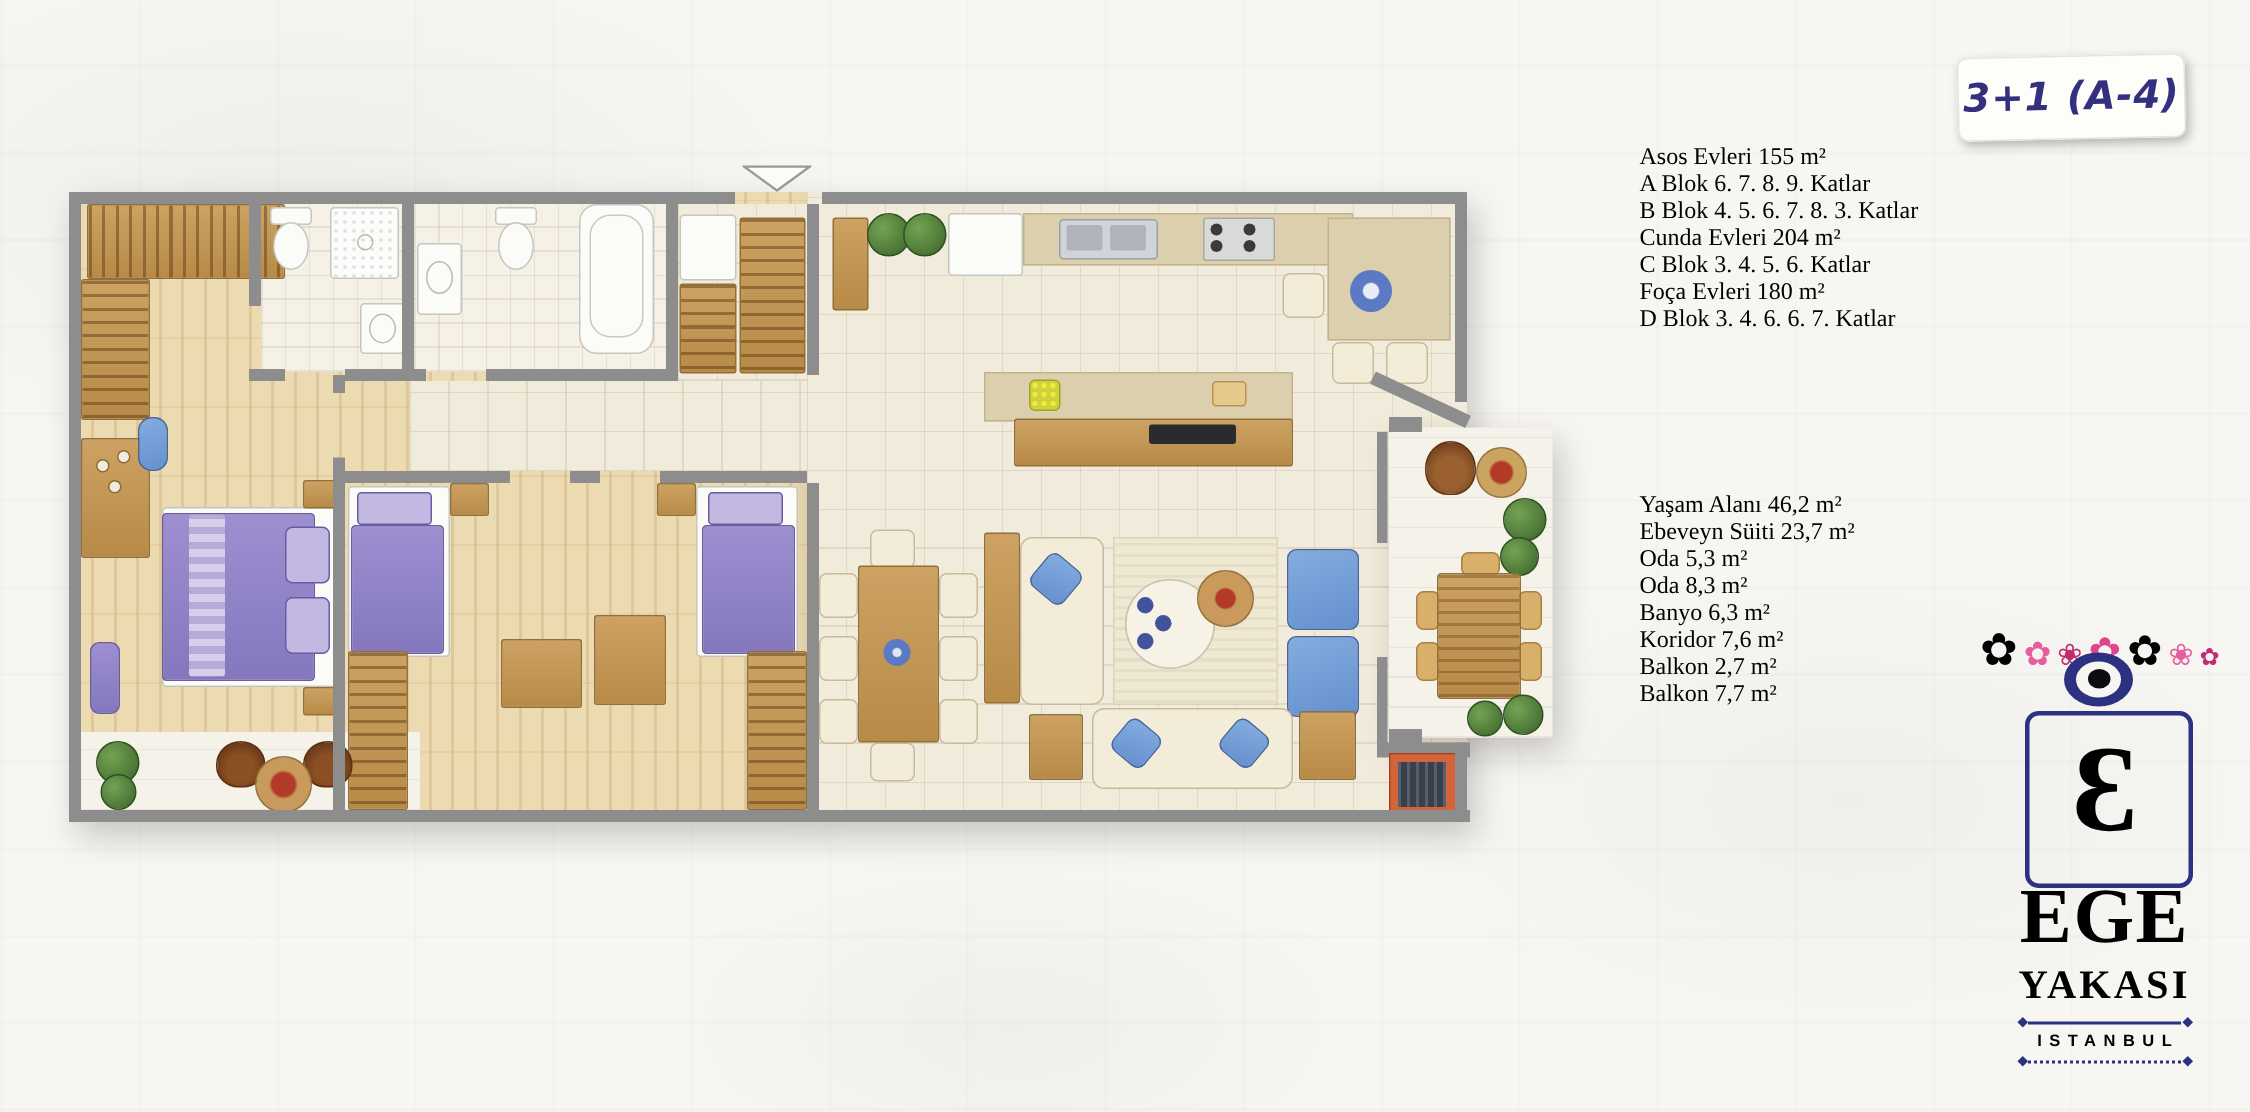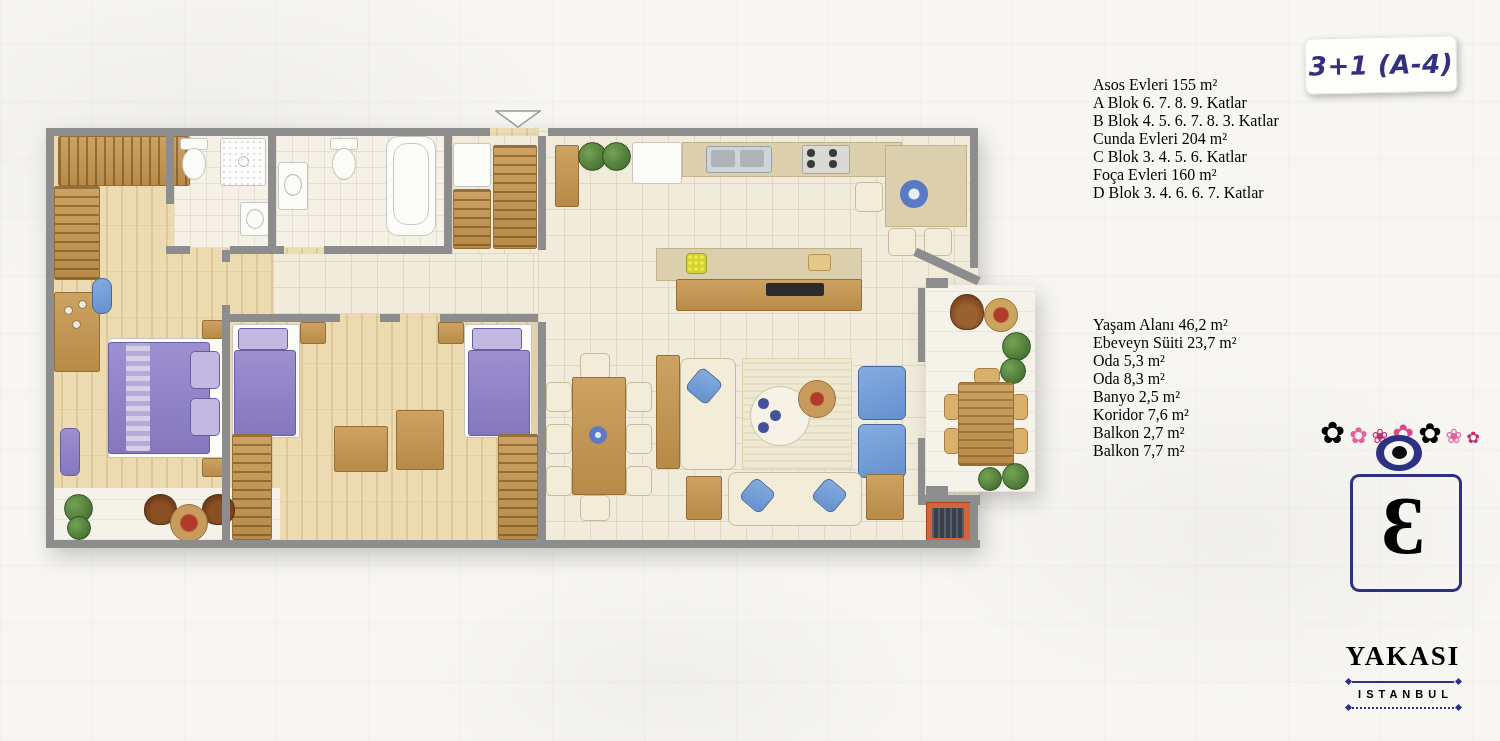--- a/index.html
+++ b/index.html
@@ -248,36 +248,36 @@
     </svg>
 
 </div>
 
 <div class="p" style="left:1305px;top:37px;width:152px;height:56px;background:#fdfdfa;border-radius:7px;
             box-shadow:2px 3px 7px rgba(0,0,0,.28), inset 0 0 0 1px #e4e4de;
             display:flex;align-items:center;justify-content:center;transform:rotate(-1.2deg)">
   <span style="font-family:'DejaVu Sans',sans-serif;font-style:italic;font-weight:bold;font-size:26px;color:#33307f;letter-spacing:.5px">3+1 (A-4)</span>
 </div>
 
-<div class="p" style="left:1093px;top:76px">
+<div class="p" style="left:1093px;top:96px">
   <div class="info-line">Asos Evleri 155 m²</div>
   <div class="info-line">A Blok 6. 7. 8. 9. Katlar</div>
   <div class="info-line">B Blok 4. 5. 6. 7. 8. 3. Katlar</div>
   <div class="info-line gap1">Cunda Evleri 204 m²</div>
   <div class="info-line">C Blok 3. 4. 5. 6. Katlar</div>
-  <div class="info-line gap1">Foça Evleri 160 m²</div>
+  <div class="info-line gap1">Foça Evleri 180 m²</div>
   <div class="info-line">D Blok 3. 4. 6. 6. 7. Katlar</div>
 </div>
 
-<div class="p" style="left:1093px;top:316px">
+<div class="p" style="left:1093px;top:328px">
   <div class="room-line">Yaşam Alanı 46,2 m²</div>
   <div class="room-line">Ebeveyn Süiti 23,7 m²</div>
   <div class="room-line">Oda 5,3 m²</div>
   <div class="room-line">Oda 8,3 m²</div>
-  <div class="room-line">Banyo 2,5 m²</div>
+  <div class="room-line">Banyo 6,3 m²</div>
   <div class="room-line">Koridor 7,6 m²</div>
   <div class="room-line">Balkon 2,7 m²</div>
   <div class="room-line">Balkon 7,7 m²</div>
 </div>
 
 <div class="p" style="left:1320px;top:415px;width:160px;height:310px">
   
   <div class="p" style="left:56px;top:20px;width:46px;height:36px;background:#2c3182;border-radius:50%;z-index:7"></div>
   <div class="p" style="left:64px;top:26px;width:30px;height:24px;background:#f6f6f2;border-radius:50%;z-index:8"></div>
   <div class="p" style="left:72px;top:31px;width:15px;height:13px;background:#0c0c10;border-radius:50%;z-index:9"></div>
@@ -291,20 +291,21 @@
   <span class="flower" style="left:32px;top:36px;font-size:26px;color:#e0468c;transform:rotate(40deg)">✿</span>
   <span class="flower" style="left:98px;top:8px;font-size:28px;transform:rotate(10deg)">✿</span>
   <span class="flower" style="left:120px;top:28px;font-size:20px;color:#e85d9f;transform:rotate(-25deg)">❀</span>
   <span class="flower" style="left:130px;top:10px;font-size:16px;color:#c22b72">✿</span>
   <span class="leaf" style="left:26px;top:30px;width:8px;height:8px"></span>
   <span class="leaf" style="left:46px;top:16px;width:7px;height:7px"></span>
   <span class="leaf" style="left:108px;top:34px;width:8px;height:8px"></span>
   <span class="leaf" style="left:126px;top:18px;width:7px;height:7px"></span>
   <span class="leaf" style="left:16px;top:70px;width:8px;height:8px"></span>
   
+  <div class="p navy" style="left:16px;top:169px;width:134px;text-align:center;font-size:52px;line-height:56px;font-weight:bold;letter-spacing:1px">EGE</div>
   <div class="p navy" style="left:16px;top:226px;width:134px;text-align:center;font-size:27px;line-height:30px;font-weight:bold;letter-spacing:2px">YAKASI</div>
   <div class="p" style="left:32px;top:266px;width:102px;height:2px;background:#2c3182"></div>
   <div class="p" style="left:26px;top:264px;width:5px;height:5px;background:#2c3182;transform:rotate(45deg)"></div>
   <div class="p" style="left:136px;top:264px;width:5px;height:5px;background:#2c3182;transform:rotate(45deg)"></div>
   <div class="p navy" style="left:16px;top:273px;width:134px;text-align:center;font-family:'Liberation Sans',sans-serif;font-size:11px;font-weight:bold;letter-spacing:5px;padding-left:5px;box-sizing:border-box">ISTANBUL</div>
   <div class="p" style="left:32px;top:292px;width:102px;height:0;border-top:2px dotted #2c3182"></div>
   <div class="p" style="left:26px;top:290px;width:5px;height:5px;background:#2c3182;transform:rotate(45deg)"></div>
   <div class="p" style="left:136px;top:290px;width:5px;height:5px;background:#2c3182;transform:rotate(45deg)"></div>
 </div>
 

